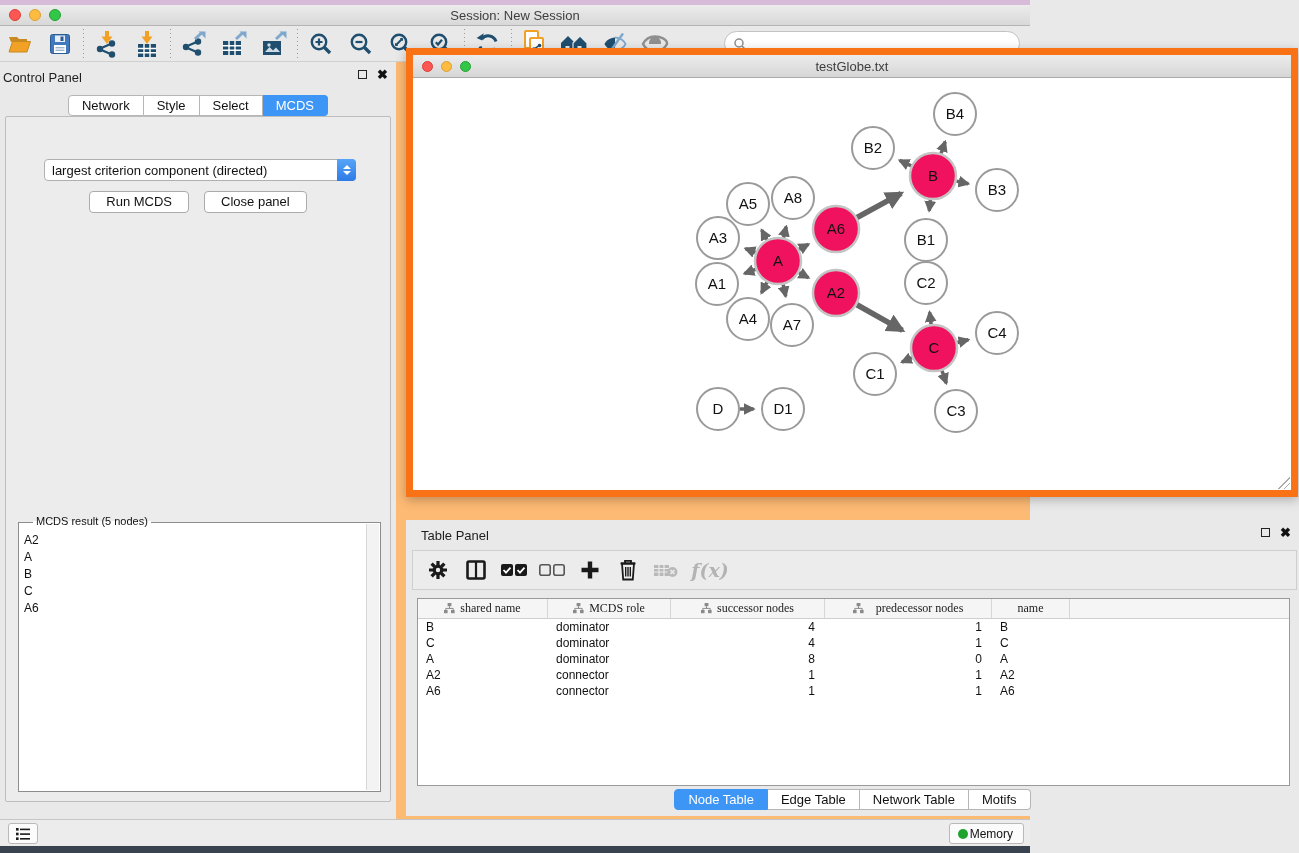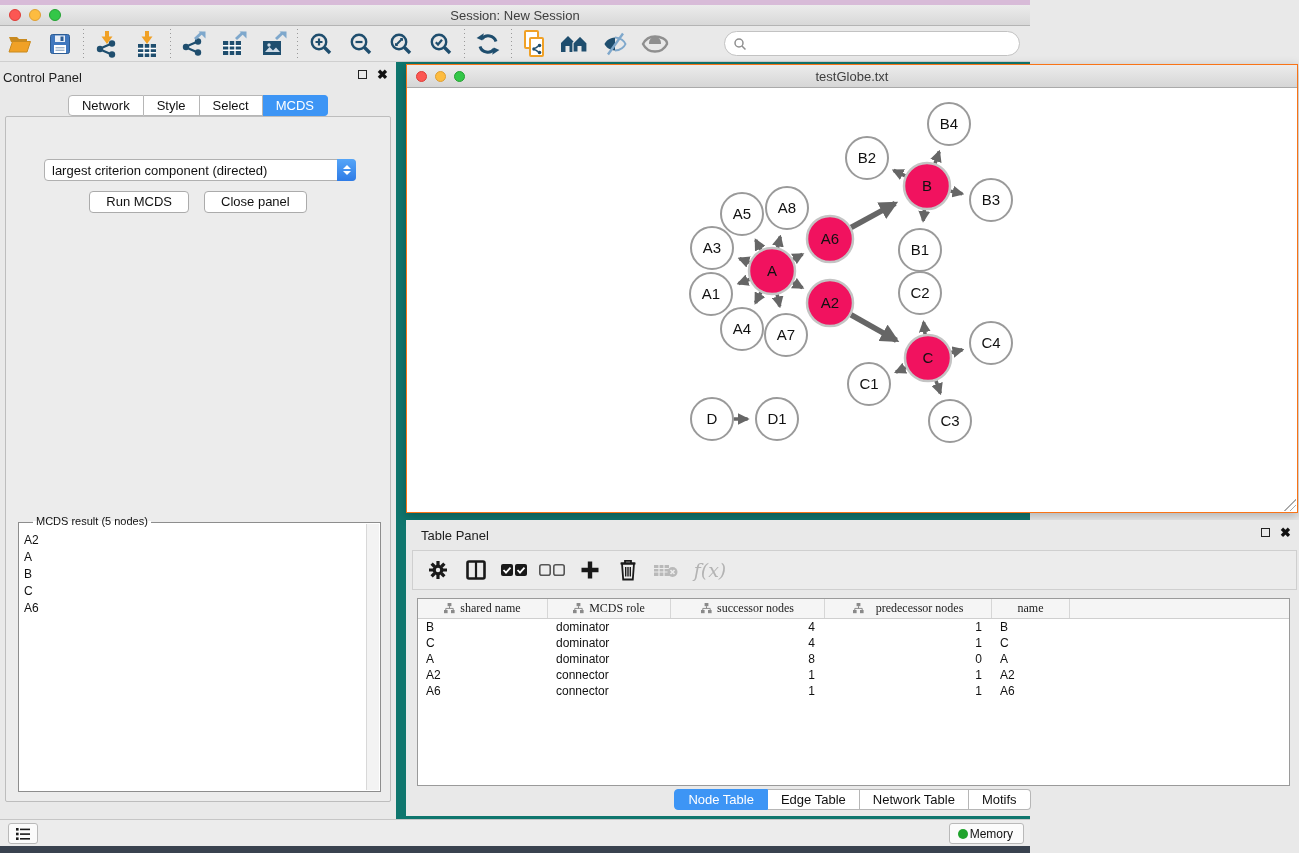--- a/index.html
+++ b/index.html
@@ -1,18 +1,18 @@
 <!DOCTYPE html>
 <html><head>
 <meta charset="utf-8">
 <style>
   * { margin:0; padding:0; box-sizing:border-box; }
   html,body { width:1299px; height:853px; }
   body { font-family:"Liberation Sans", sans-serif; background:#e9e9e9; overflow:hidden; }
-  .screen { position:relative; width:1030px; height:853px; background:#0f766e; }
+  .screen { position:relative; width:1030px; height:853px; background:#fdba74; }
 
   
   .desktop-top { position:absolute; left:0; top:0; width:100%; height:5px; background:#d8bbd8; }
   .desktop-bottom { position:absolute; left:0; bottom:0; width:100%; height:7px; background:#39424f; }
 
   
   .titlebar { position:absolute; left:0; top:5px; width:100%; height:21px;
     background:linear-gradient(#ececec,#d8d8d8); border-bottom:1px solid #b4b4b4;
     display:flex; align-items:center; }
   .lights { display:flex; gap:8px; margin-left:9px; }
@@ -61,36 +61,36 @@
   .result-box { position:absolute; left:12px; right:9px; top:405px; bottom:9px;
     background:#fff; border:1px solid #8d8d8d; }
   .result-legend { position:absolute; top:-8px; left:14px; padding:0 3px; font-size:11px; color:#111;
     background:linear-gradient(to bottom,#ececec 46%,#ffffff 46%); }
   .result-list { position:absolute; left:2px; top:8px; bottom:2px; right:15px; overflow:hidden; }
   .result-item { font-size:12px; color:#111; padding:1.5px 3px; }
   .result-scroll { position:absolute; top:1px; bottom:1px; right:1px; width:13px; background:#f3f3f3;
     border-left:1px solid #d8d8d8; }
 
   
-  .net-window { position:absolute; left:406px; top:64px; width:892px; height:449px;
-    background:#fff; border:1px solid #f97316; box-shadow:0 3px 10px rgba(0,0,0,.25); }
+  .net-window { position:absolute; left:406px; top:48px; width:892px; height:449px;
+    background:#fff; border:7px solid #f97316; box-shadow:0 3px 10px rgba(0,0,0,.25); }
   .net-titlebar { position:absolute; left:0; top:0; width:100%; height:23px;
     background:linear-gradient(#ececec,#d6d6d6); border-bottom:1px solid #aaa;
     display:flex; align-items:center; }
   .net-canvas { position:absolute; left:0; top:23px; right:0; bottom:0; background:#fff; }
   .net-canvas svg { position:absolute; left:0; top:0; }
   .resize-grip { position:absolute; right:1px; bottom:1px; width:12px; height:12px;
     background:
       linear-gradient(135deg, transparent 50%, #aaa 50%, #aaa 56%, transparent 56%, transparent 72%, #aaa 72%, #aaa 78%, transparent 78%); }
 
   
   .table-panel { position:absolute; left:406px; top:520px; width:893px; height:296px; background:#e9e9e9; }
   .tp-toolbar { position:absolute; left:6px; right:2px; top:30px; height:40px;
     background:#ececec; border:1px solid #cfcfcf; display:flex; align-items:center; gap:4px; padding-left:8px; }
-  .tp-btn { width:34px; height:32px; display:flex; align-items:center; justify-content:center; }
+  .tp-btn { width:34px; height:32px; display:flex; align-items:center; justify-content:center;font-weight:bold; }
   .fx-label { font-size:19px; font-style:italic; font-family:"DejaVu Serif", serif; color:#b3b3b3; }
   .data-table { position:absolute; left:11px; right:9px; top:78px; height:188px; background:#fff;
     border:1px solid #9a9a9a; overflow:hidden; }
   .dt-header { display:flex; height:20px; background:#f5f5f5; border-bottom:1px solid #cfcfcf; }
   .dt-hcell { display:flex; align-items:center; justify-content:center; gap:5px;
     font-size:12px; color:#222; border-right:1px solid #d6d6d6; height:100%;font-family:Liberation Serif, serif; }
   .dt-row { display:flex; height:16px; }
   .dt-cell { font-size:12px; color:#111; padding:1px 10px 0 8px; white-space:nowrap; overflow:hidden; }
   .bottom-tabs { position:absolute; left:0; width:100%; bottom:6px; display:flex; justify-content:center; }
 

